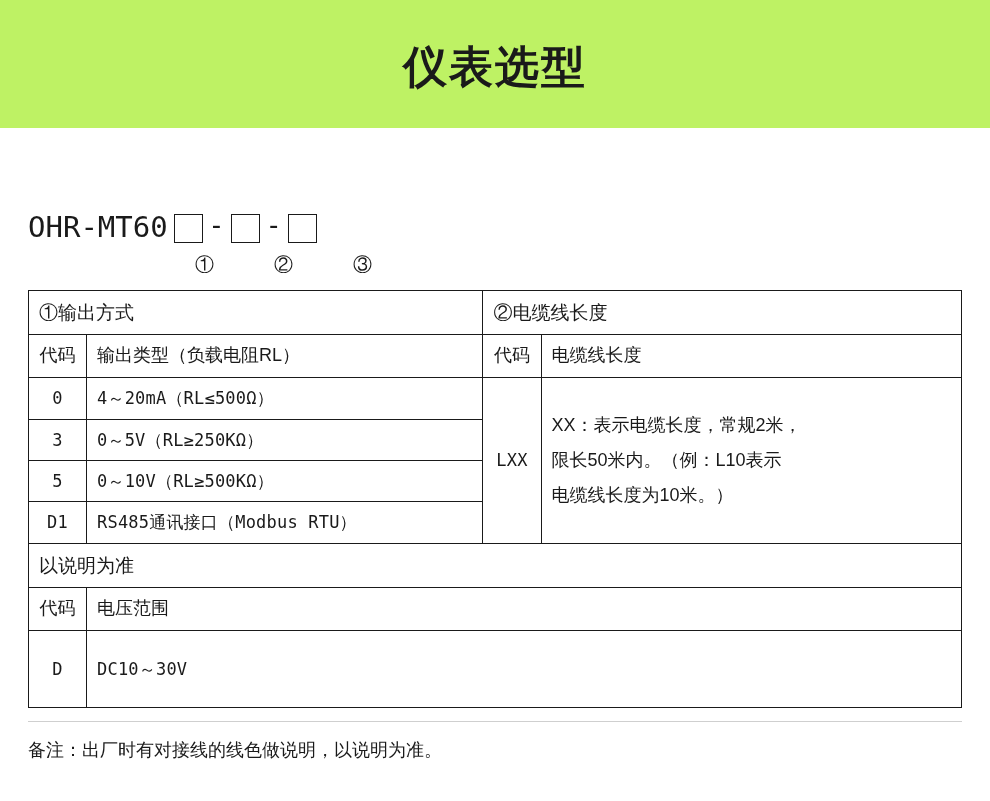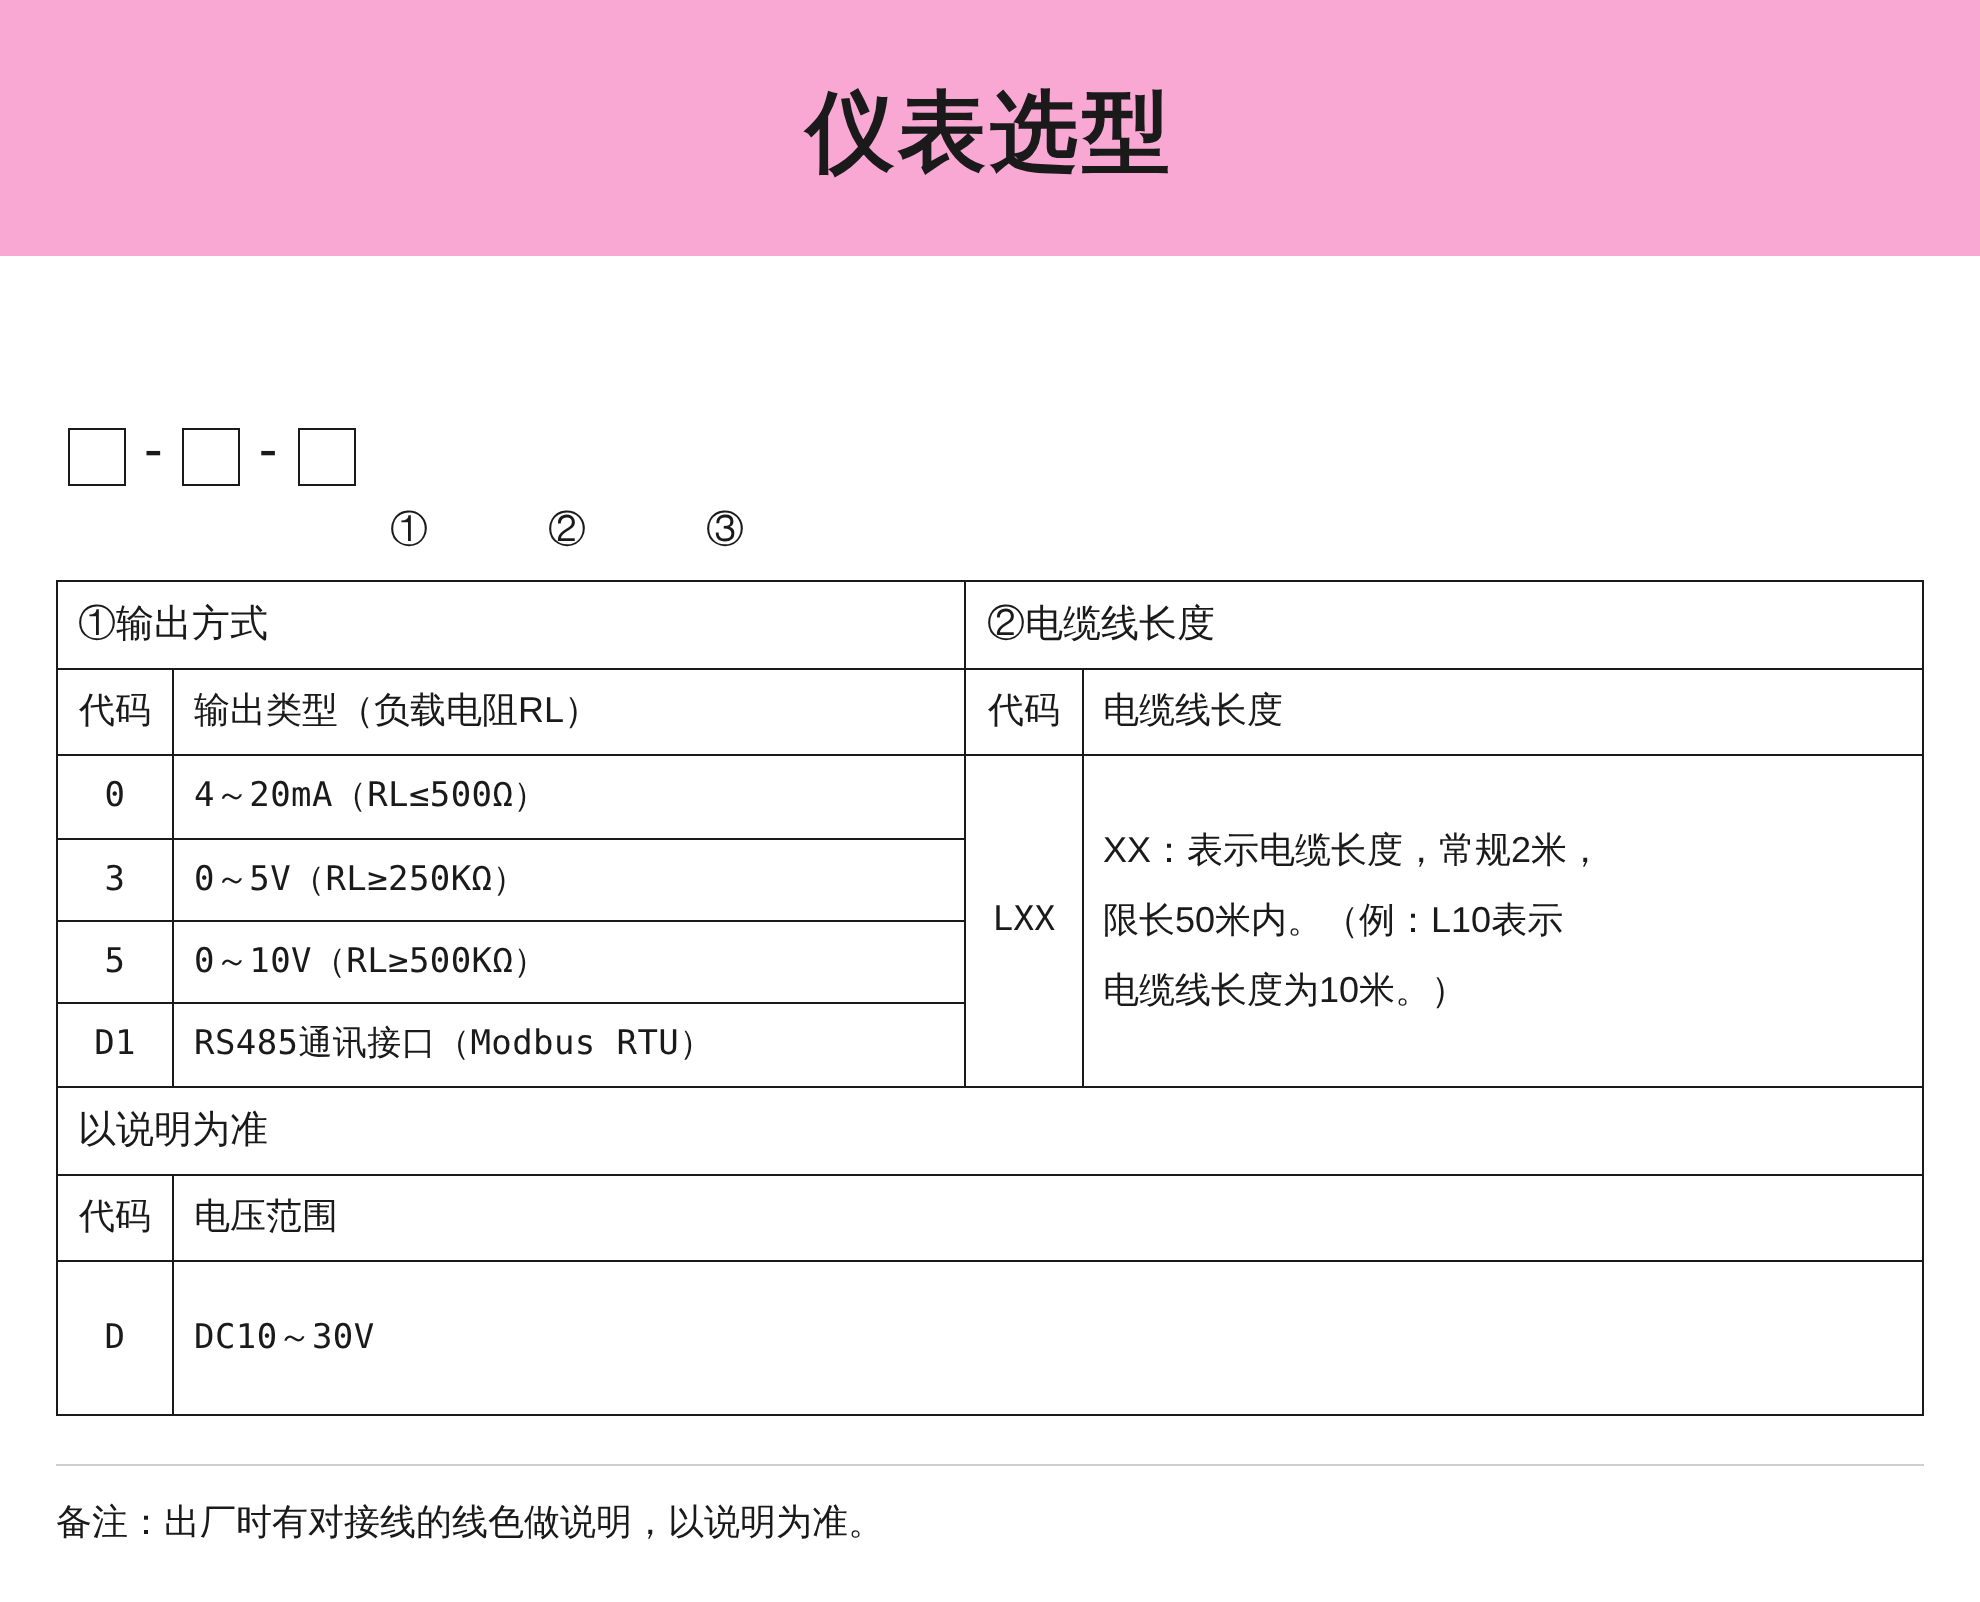--- a/index.html
+++ b/index.html
@@ -11,21 +11,21 @@
     height: 801px;
     background: #ffffff;
     font-family: "Liberation Sans", sans-serif;
     color: #1a1a1a;
     overflow: hidden;
   }
 
   
   .banner {
     height: 128px;
-    background: #f9a8d4;
+    background: #bef264;
     display: flex;
     flex-direction: column;
     align-items: center;
     justify-content: center;
     box-sizing: border-box;
     padding-top: 6px;
   }
   .banner-title {
     font-size: 44px;
     font-weight: bold;
@@ -124,38 +124,39 @@
   .col-code2  { width: 58px; }
   .col-len    { width: 420px; }
 
   .cell-top { vertical-align: top; }
   .len-text {
     font-size: 18px;
     line-height: 1.95;
   }
 
   .note {
-    margin-top: 24px;
+    margin-top: 13px;
     font-size: 18px;
     color: #1a1a1a;
     border-top: 1.6px solid #cfcfcf;
     padding-top: 16px;
   }
 </style>
 </head>
 <body>
 
 <div class="banner">
   <div class="banner-title">仪表选型</div>
 </div>
 
 <div class="content">
 
   <div class="model-block">
     <div class="model-line">
+      <span class="model-prefix">OHR-MT60</span>
       <span class="code-box"></span>
       <span class="dash">-</span>
       <span class="code-box"></span>
       <span class="dash">-</span>
       <span class="code-box"></span>
     </div>
     <div class="circle-row">
       <span class="circle-num c1">①</span>
       <span class="circle-num c2">②</span>
       <span class="circle-num c3">③</span>

